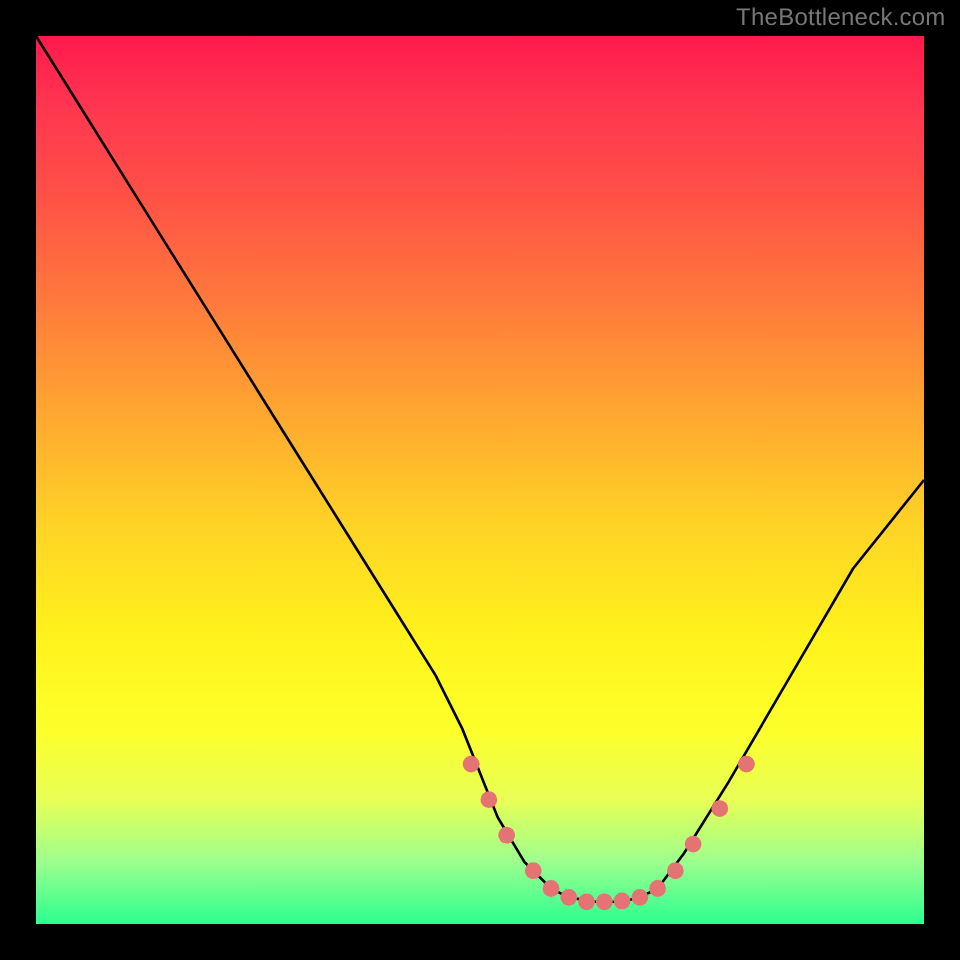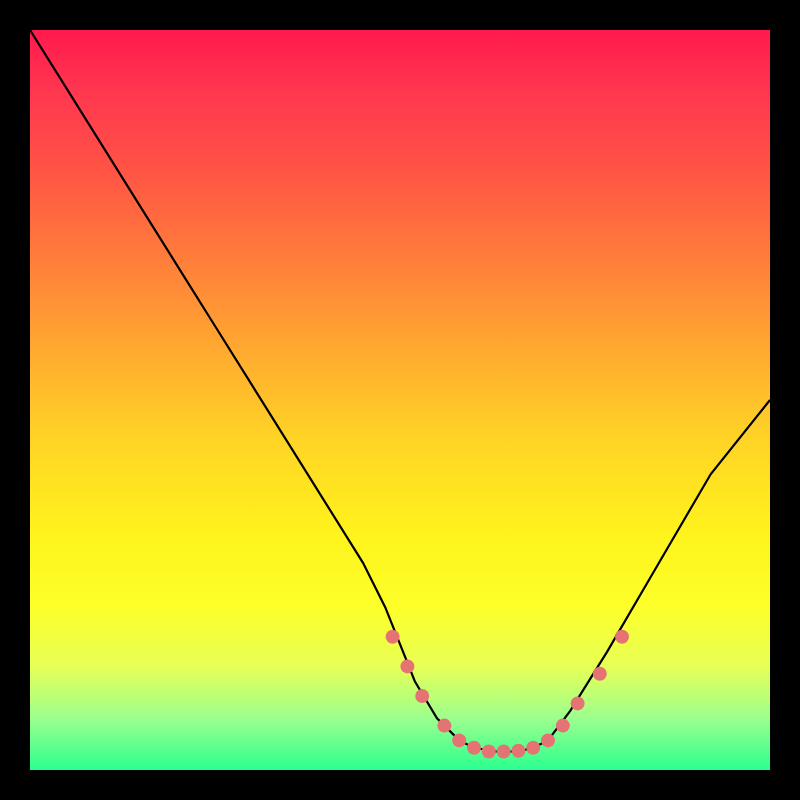--- a/index.html
+++ b/index.html
@@ -76,13 +76,14 @@
           <circle cx="488.4" cy="720.8" r="7" fill="#e57373"></circle>
           <circle cx="503.2" cy="717.8" r="7" fill="#e57373"></circle>
           <circle cx="518.0" cy="710.4" r="7" fill="#e57373"></circle>
           <circle cx="532.8" cy="695.6" r="7" fill="#e57373"></circle>
           <circle cx="547.6" cy="673.4" r="7" fill="#e57373"></circle>
           <circle cx="569.8" cy="643.8" r="7" fill="#e57373"></circle>
           <circle cx="592.0" cy="606.8" r="7" fill="#e57373"></circle>
         </g>
     </svg>
   </div>
+  <div class="watermark">TheBottleneck.com</div>
 </div>
 
 </body></html>

